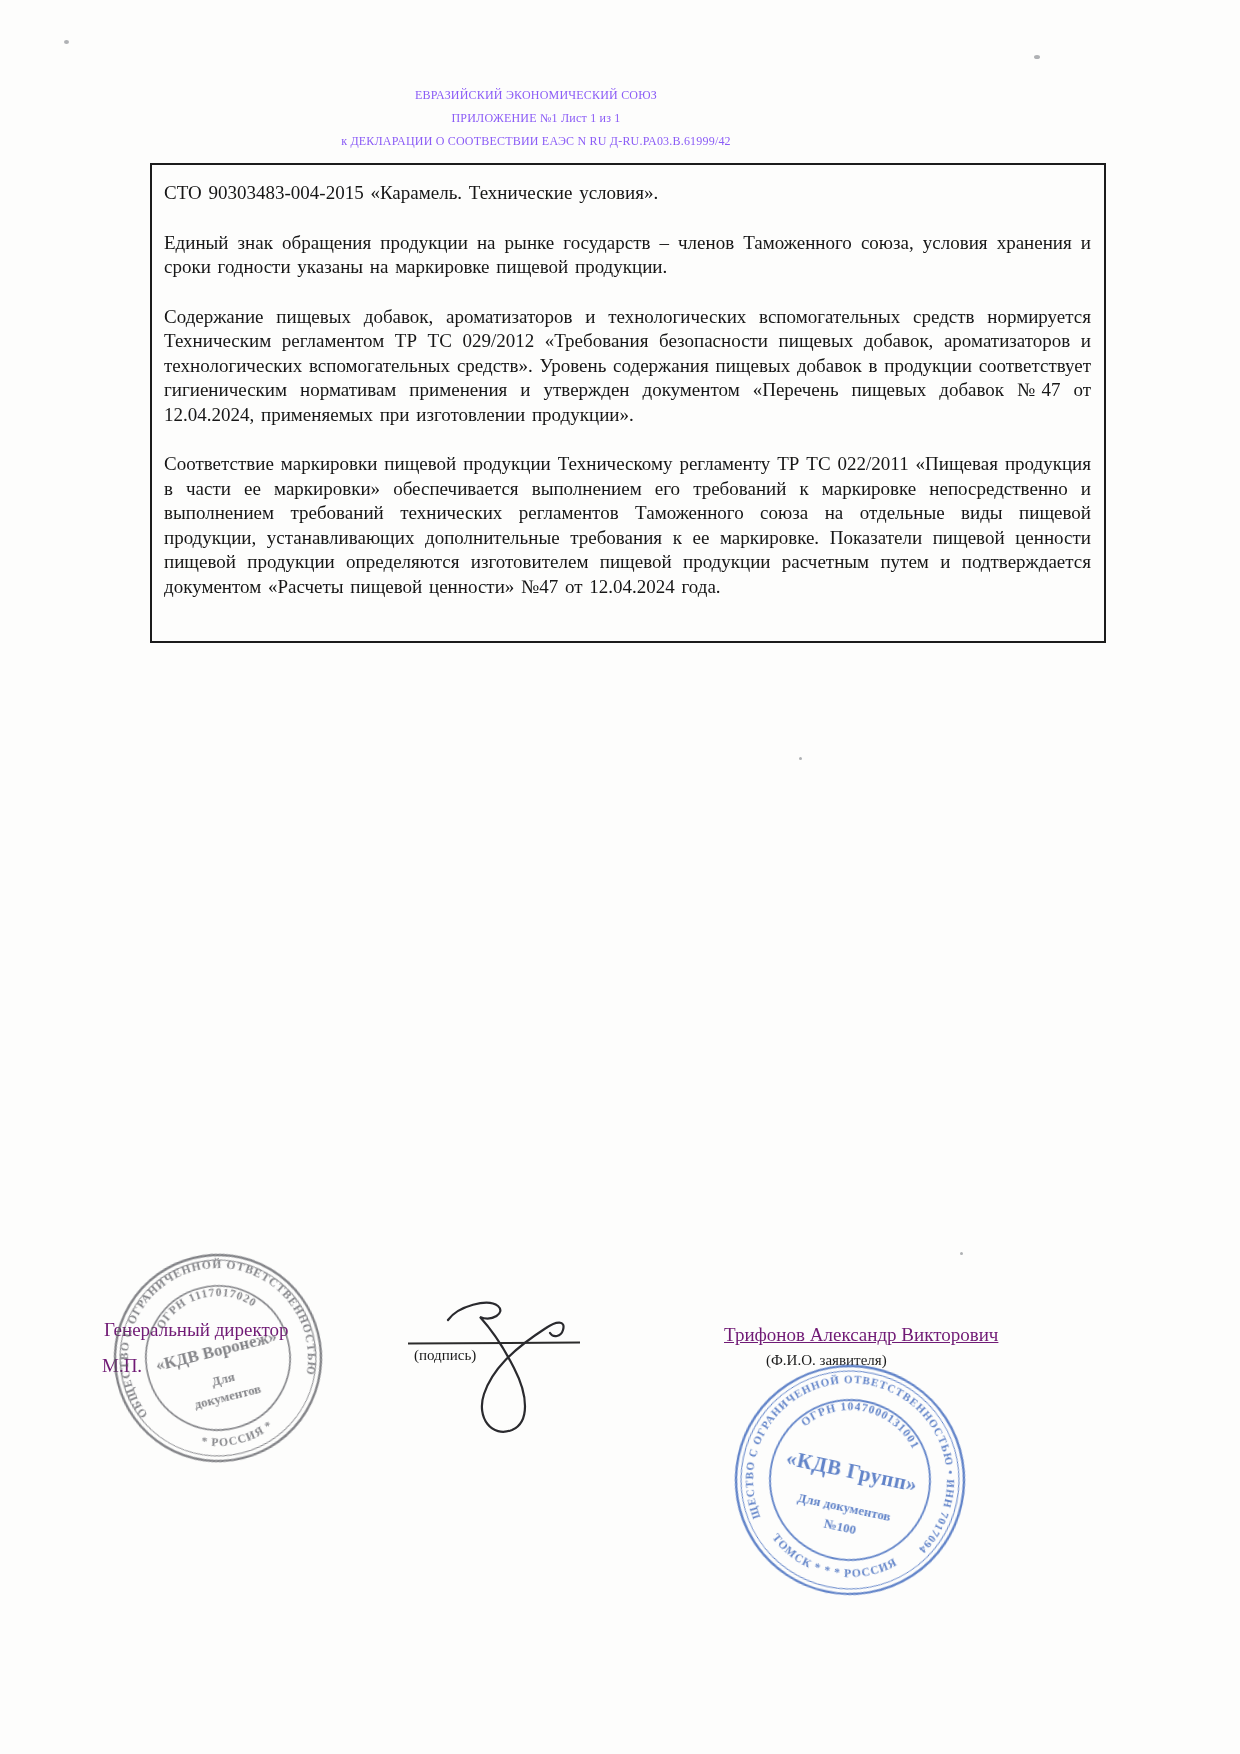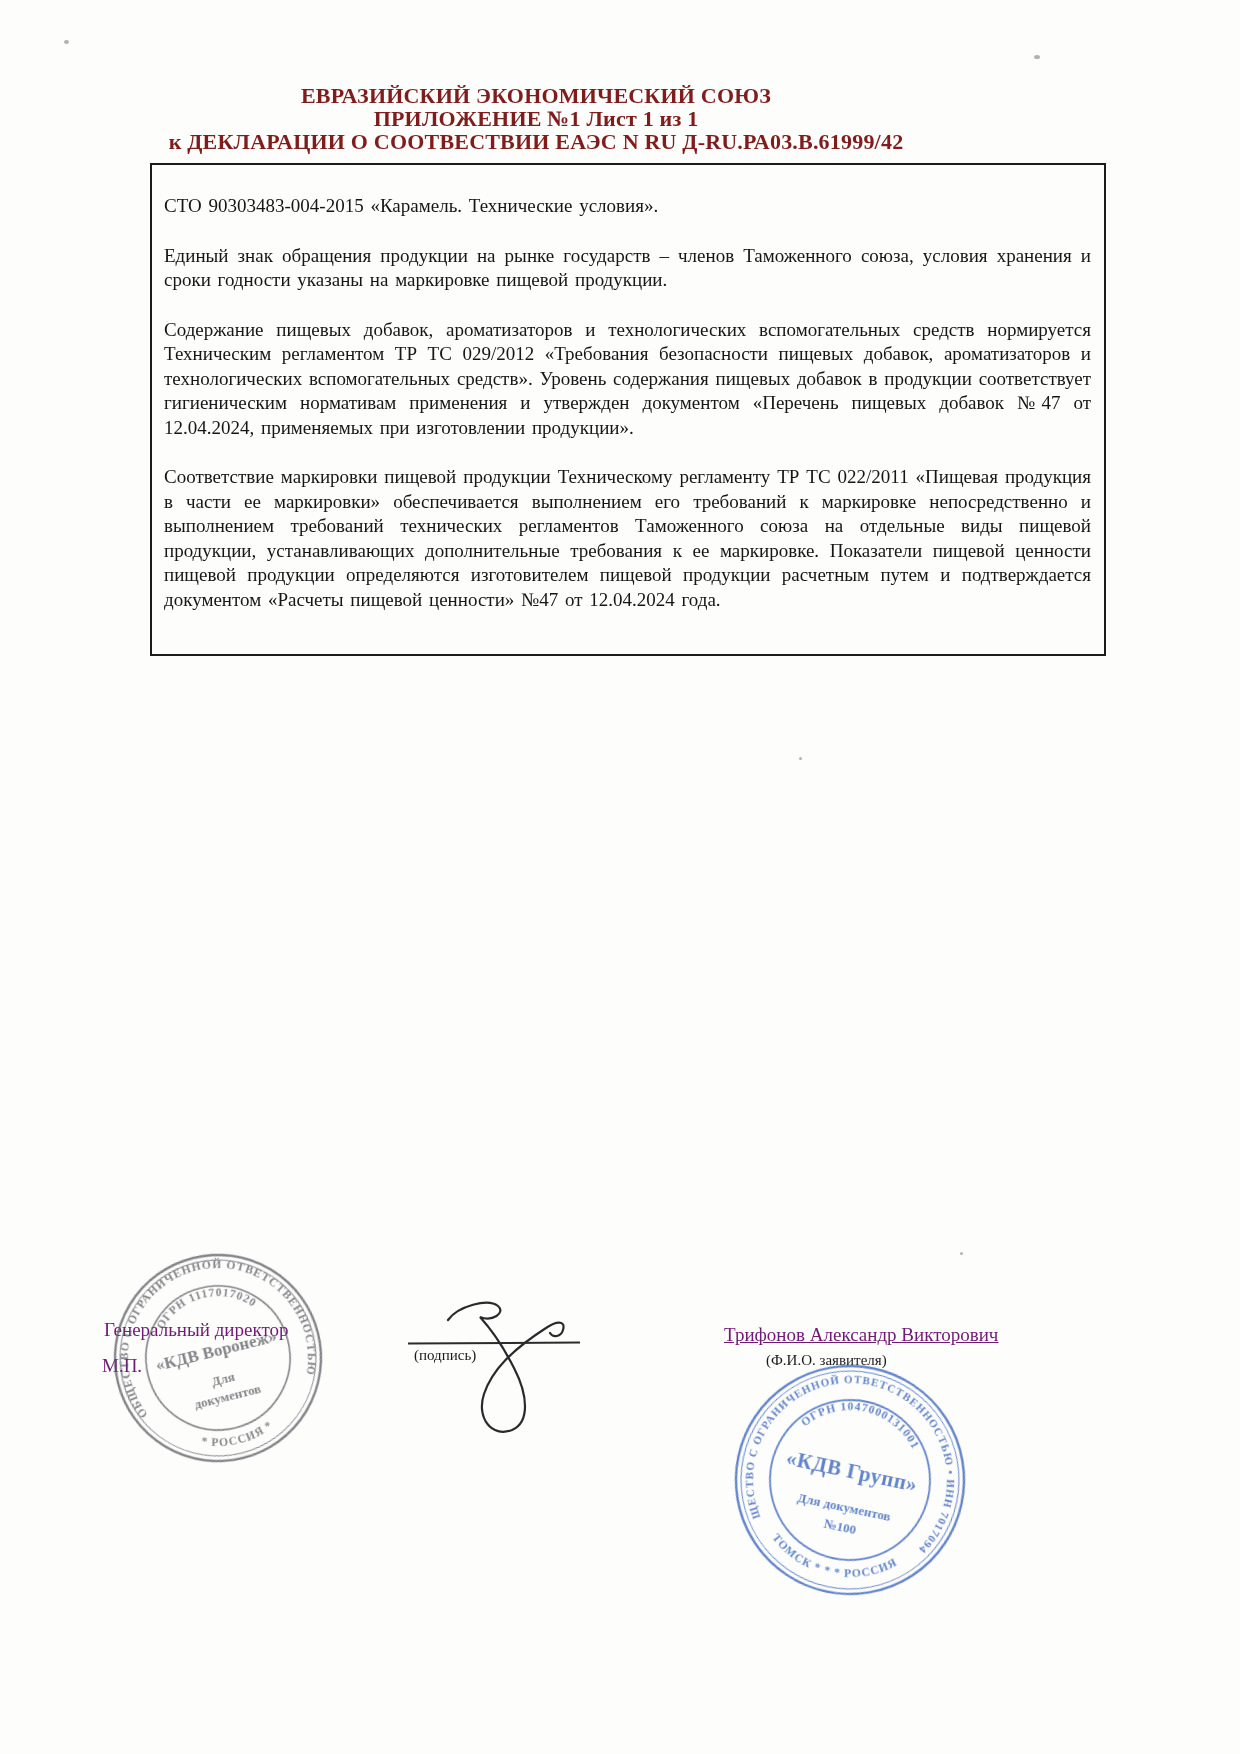--- a/index.html
+++ b/index.html
@@ -5,27 +5,27 @@
   html,body{margin:0;padding:0;}
   body{
     width:1240px;height:1754px;position:relative;
     background:#fdfdfc;
     font-family:"Liberation Serif", serif;
     color:#1b1b1b;
     overflow:hidden;
   }
   .header{
     position:absolute;left:150px;top:84px;width:772px;
-    text-align:center;font-weight:bold;font-size:22px;line-height:23px;
-    color:#7f1d1d;letter-spacing:.2px;
+    text-align:center;font-weight:normal;font-size:12px;line-height:23px;
+    color:#8b5cf6;letter-spacing:.2px;
   }
   .doc-box{
     position:absolute;left:150px;top:163px;width:956px;box-sizing:border-box;
     border:2px solid #1c1c1c;
-    padding:29px 13px 42px 12px;
+    padding:16px 13px 42px 12px;
     font-size:19px;line-height:24.5px;text-align:justify;
     word-spacing:2px;color:#161616;
   }
   .doc-box p{margin:0 0 25px 0;}
   .doc-box p:last-child{margin-bottom:0;}
   .sig-text{position:absolute;font-size:19px;color:#701a75;white-space:nowrap;}
   .sig-caption{position:absolute;font-size:15px;color:#1a1a1a;white-space:nowrap;}
   .sig-line{
     position:absolute;left:408px;top:1342px;width:172px;height:0;
     border-top:2px solid #2b2b2b;transform:rotate(-.4deg);

